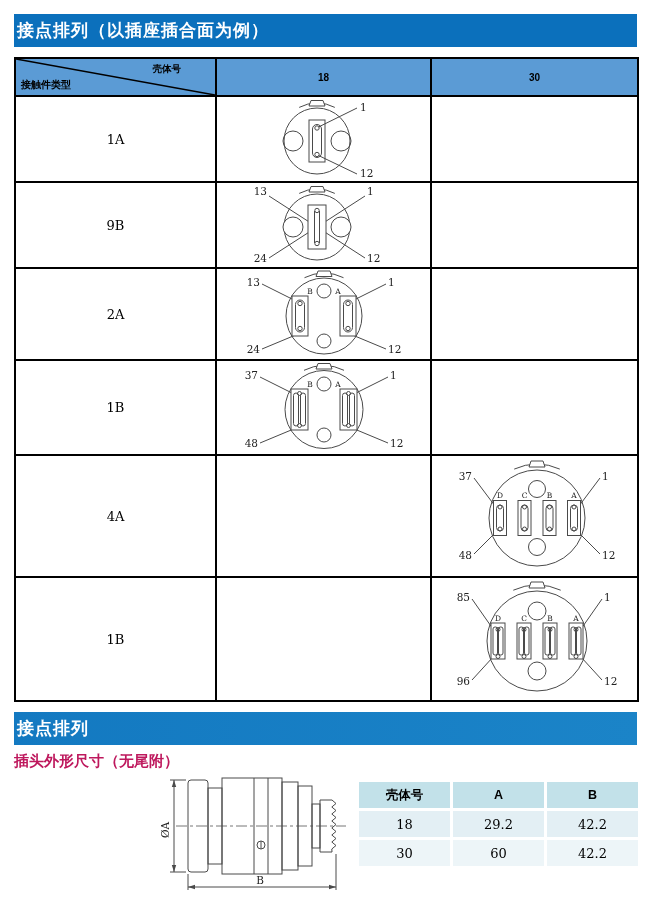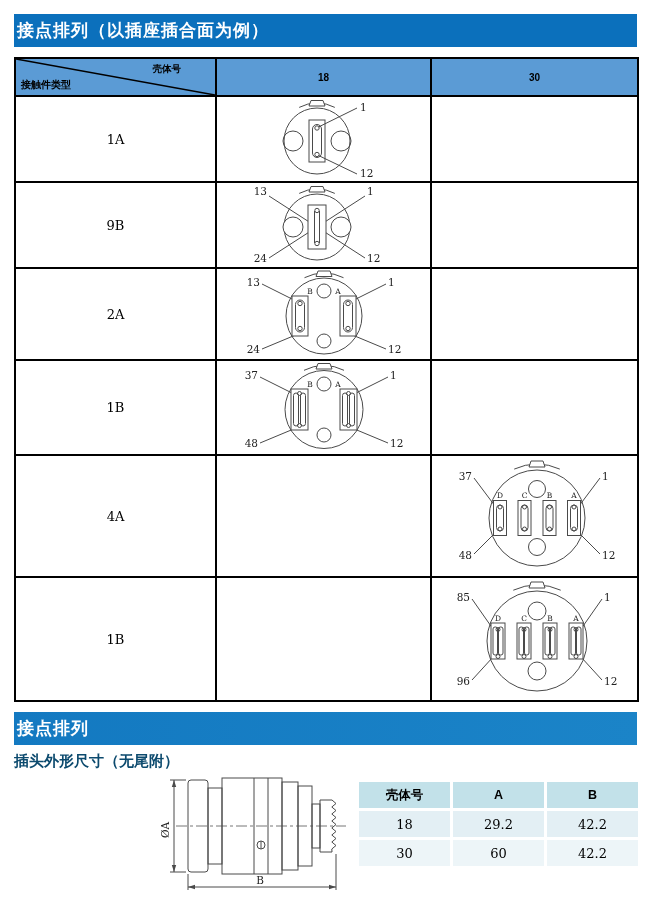--- a/index.html
+++ b/index.html
@@ -24,21 +24,21 @@
   td.dcell{text-align:center;}
   td.dcell svg{display:block;margin:0 auto;}
 
   .dwg line,.dwg path,.dwg rect,.dwg circle,.dwg polyline{stroke:#4a4a4a;fill:none;stroke-width:1;}
   .dwg .fillw{fill:#fff;}
   .dwg text{font-family:"DejaVu Serif",serif;font-size:10.5px;fill:#222;stroke:none;}
   .dwg text.slot{font-size:7.5px;}
   .dwg .arrow{fill:#4a4a4a;stroke:none;}
   .dwg .dash{stroke-dasharray:11 3 3 3;stroke:#777;}
 
-  #subtitle{position:absolute;left:14px;top:752px;color:#0c4a6e;font-size:15px;font-weight:bold;}
+  #subtitle{position:absolute;left:14px;top:752px;color:#be185d;font-size:15px;font-weight:bold;}
 
   #outline-drawing{position:absolute;left:160px;top:770px;}
 
   table.t2{position:absolute;left:356px;top:779px;border-collapse:separate;border-spacing:3px;}
   table.t2 td{width:89px;height:24px;text-align:center;vertical-align:middle;}
   table.t2 .h td{background:#c2e1e9;font-weight:bold;font-size:12.5px;}
   table.t2 .r0 td{background:#e3eff4;font-family:"DejaVu Serif",serif;font-size:13px;}
   table.t2 .r1 td{background:#edf5f8;font-family:"DejaVu Serif",serif;font-size:13px;}
 </style>
 </head>

